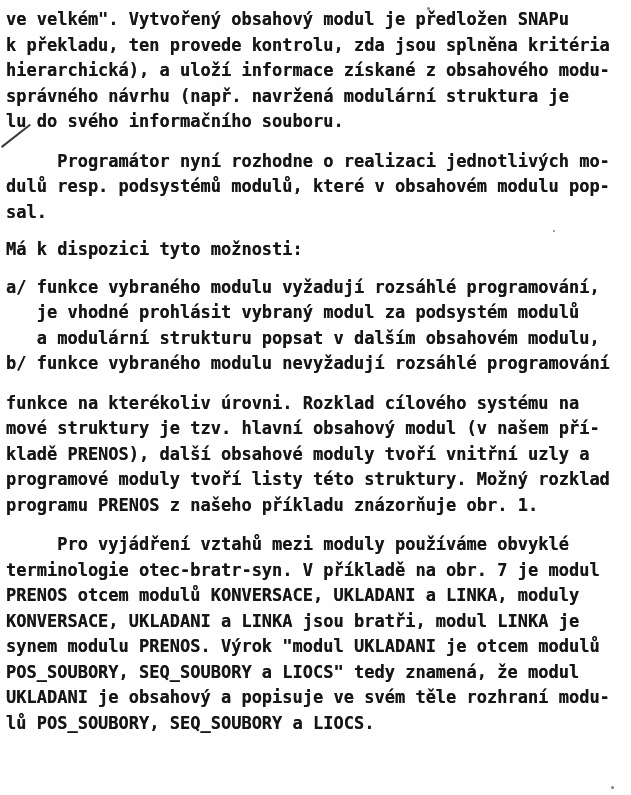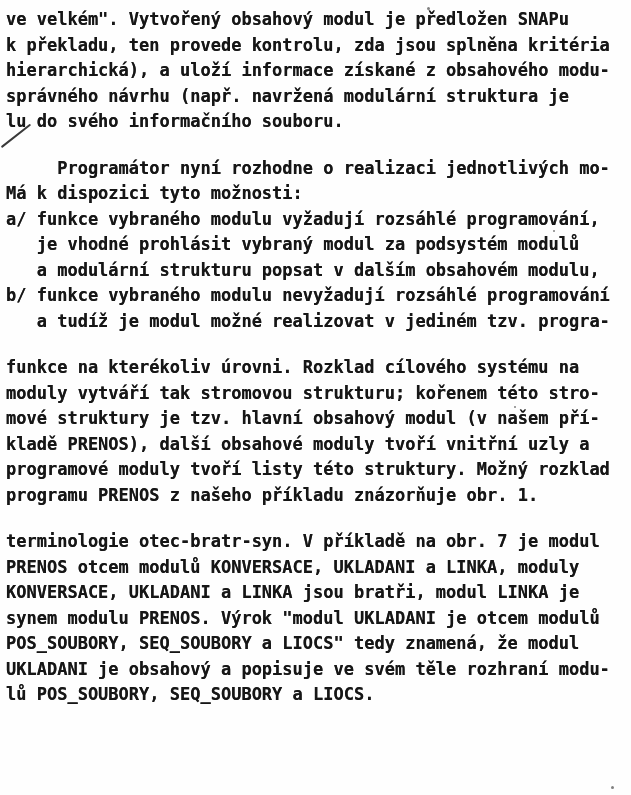--- a/index.html
+++ b/index.html
@@ -14,22 +14,22 @@
     background: #fefefe;
     padding: 7px 0 0 6px;
     box-sizing: border-box;
     font-family: "DejaVu Sans Mono", "Liberation Mono", monospace;
     font-size: 17px;
     font-weight: bold;
     color: #161616;
     text-shadow: 0 0 0.6px rgba(20,20,20,0.75);
   }
   .para { margin: 0; }
-  .para + .para { margin-top: 0; }
-  .para.indent-gap { margin-top: 21px; }
+  .para + .para { margin-top: 12px; }
+  .para.indent-gap { margin-top: 14px; }
   .line {
     white-space: pre;
     line-height: 25.5px;
     height: 25.5px;
   }
   .pen-slash {
     position: absolute;
     left: 2px; top: 146px;
     width: 37px; height: 2px;
     background: #3a3a3a;
@@ -58,44 +58,45 @@
   <div class="para">
     <div class="line">ve velkém". Vytvořený obsahový modul je předložen SNAPu</div>
     <div class="line">k překladu, ten provede kontrolu, zda jsou splněna kritéria</div>
     <div class="line">hierarchická), a uloží informace získané z obsahového modu-</div>
     <div class="line">správného návrhu (např. navržená modulární struktura je</div>
     <div class="line">lu do svého informačního souboru.</div>
   </div>
 
   <div class="para indent-gap">
     <div class="line">     Programátor nyní rozhodne o realizaci jednotlivých mo-</div>
+    <div class="line">dulů resp. podsystémů modulů, které v obsahovém modulu pop-</div>
+    <div class="line">sal.</div>
   </div>
 
   <div class="para">
     <div class="line">Má k dispozici tyto možnosti:</div>
   </div>
 
   <div class="para">
     <div class="line">a/ funkce vybraného modulu vyžadují rozsáhlé programování,</div>
     <div class="line">   je vhodné prohlásit vybraný modul za podsystém modulů</div>
     <div class="line">   a modulární strukturu popsat v dalším obsahovém modulu,</div>
     <div class="line">b/ funkce vybraného modulu nevyžadují rozsáhlé programování</div>
-    <div class="line">   a tudíž je modul možné realizovat v jediném tzv. progra-</div>
   </div>
 
   <div class="para indent-gap">
     <div class="line">funkce na kterékoliv úrovni. Rozklad cílového systému na</div>
-    <div class="line">moduly vytváří tak stromovou strukturu; kořenem této stro-</div>
     <div class="line">mové struktury je tzv. hlavní obsahový modul (v našem pří-</div>
     <div class="line">kladě PRENOS), další obsahové moduly tvoří vnitřní uzly a</div>
     <div class="line">programové moduly tvoří listy této struktury. Možný rozklad</div>
     <div class="line">programu PRENOS z našeho příkladu znázorňuje obr. 1.</div>
   </div>
 
   <div class="para indent-gap">
+    <div class="line">     Pro vyjádření vztahů mezi moduly používáme obvyklé</div>
     <div class="line">terminologie otec-bratr-syn. V příkladě na obr. 7 je modul</div>
     <div class="line">PRENOS otcem modulů KONVERSACE, UKLADANI a LINKA, moduly</div>
     <div class="line">KONVERSACE, UKLADANI a LINKA jsou bratři, modul LINKA je</div>
     <div class="line">synem modulu PRENOS. Výrok "modul UKLADANI je otcem modulů</div>
     <div class="line">POS_SOUBORY, SEQ_SOUBORY a LIOCS" tedy znamená, že modul</div>
     <div class="line">UKLADANI je obsahový a popisuje ve svém těle rozhraní modu-</div>
     <div class="line">lů POS_SOUBORY, SEQ_SOUBORY a LIOCS.</div>
   </div>
 
   <div class="pen-slash"></div>

